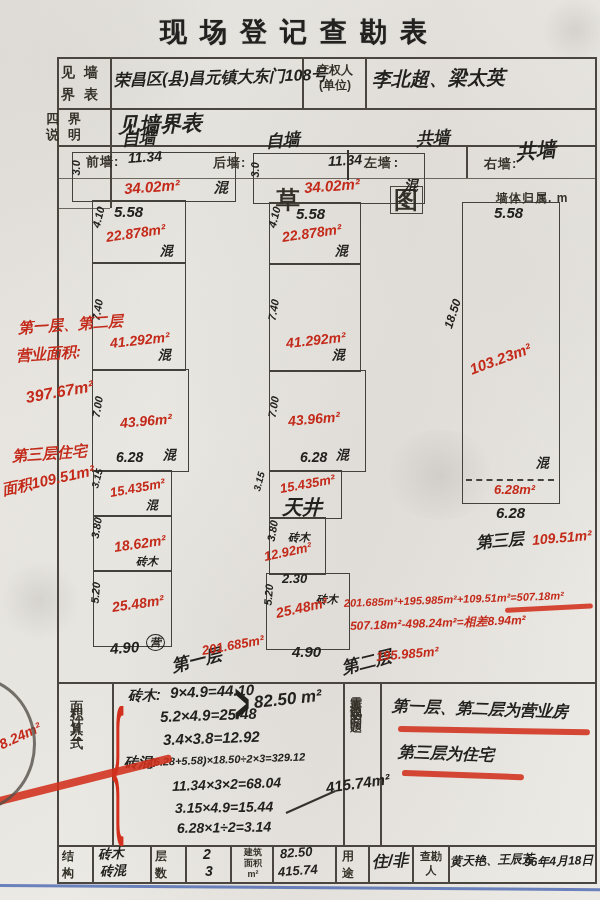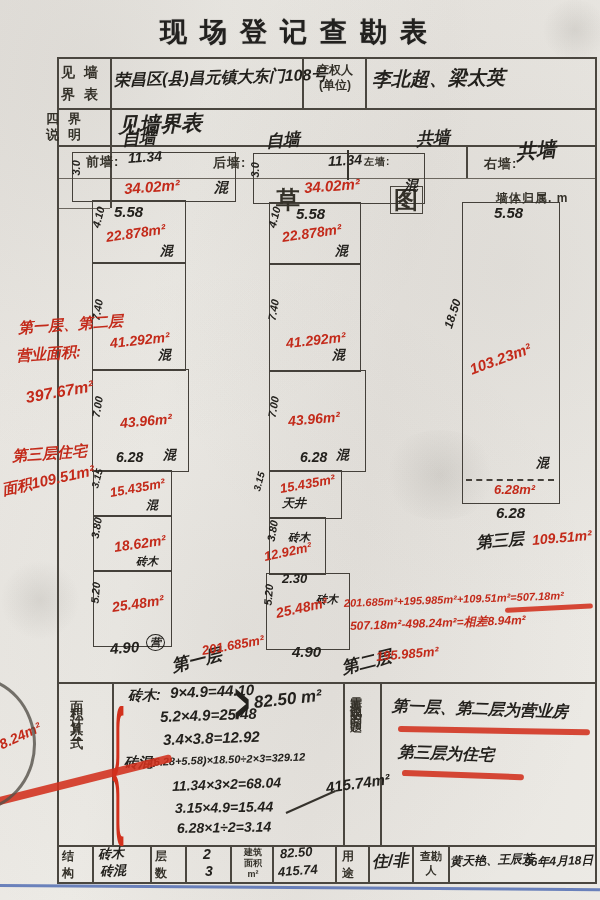--- a/index.html
+++ b/index.html
@@ -125,21 +125,21 @@
       <div class="pbox" style="left: 269px; top: 517px; width: 55px; height: 56px;"></div>
       <div class="pbox" style="left: 266px; top: 573px; width: 82px; height: 75px;"></div>
       <div class="pbox" style="left: 462px; top: 202px; width: 96px; height: 300px;"></div>
       <div class="slabel ink" style="left: 122px; top: 131px; font-size: 17px; transform: rotate(-4deg);">自墙</div>
       <div class="slabel print" style="left: 86px; top: 155px; font-size: 13px;">前墙:</div>
       <div class="slabel ink" style="left: 128px; top: 151px; font-size: 14px; transform: rotate(-4deg);">11.34</div>
       <div class="slabel print" style="left: 213px; top: 156px; font-size: 13px;">后墙:</div>
       <div class="slabel ink" style="left: 266px; top: 133px; font-size: 17px; transform: rotate(-4deg);">自墙</div>
       <div class="slabel ink" style="left: 416px; top: 131px; font-size: 17px; transform: rotate(-4deg);">共墙</div>
       <div class="slabel ink" style="left: 328px; top: 154px; font-size: 14px; transform: rotate(-3deg);">11.34</div>
-      <div class="slabel print" style="left: 364px; top: 157px; font-size: 10px;">左墙:</div>
+      <div class="slabel print" style="left: 364px; top: 157px; font-size: 13px; font-family: Liberation Mono, monospace;">左墙:</div>
       <div class="slabel print" style="left: 484px; top: 157px; font-size: 13px;">右墙:</div>
       <div class="slabel ink" style="left: 516px; top: 142px; font-size: 20px; transform: rotate(-5deg);">共墙</div>
       <div class="slabel print" style="left: 276px; top: 188px; font-size: 24px;">草</div>
       <div class="slabel print print boxed" style="left: 390px; top: 186px; font-size: 24px;">图</div>
       <div class="slabel print" style="left: 496px; top: 192px; font-size: 12px;">墙体归属. m</div>
       <div class="slabel ink" style="left: 76px; top: 170px; font-size: 11px; transform: rotate(-90deg);">3.0</div>
       <div class="slabel red" style="left: 124px; top: 181px; font-size: 15px; transform: rotate(-4deg);">34.02m²</div>
       <div class="slabel ink" style="left: 214px; top: 180px; font-size: 14px;">混</div>
       <div class="slabel ink" style="left: 114px; top: 204px; font-size: 15px;">5.58</div>
       <div class="slabel ink" style="left: 96px; top: 222px; font-size: 11px; transform: rotate(-75deg);">4.10</div>
@@ -173,21 +173,21 @@
       <div class="slabel ink" style="left: 335px; top: 244px; font-size: 13px;">混</div>
       <div class="slabel ink" style="left: 272px; top: 315px; font-size: 11px; transform: rotate(-80deg);">7.40</div>
       <div class="slabel red" style="left: 286px; top: 336px; font-size: 14px; transform: rotate(-6deg);">41.292m²</div>
       <div class="slabel ink" style="left: 332px; top: 348px; font-size: 13px;">混</div>
       <div class="slabel ink" style="left: 272px; top: 412px; font-size: 11px; transform: rotate(-80deg);">7.00</div>
       <div class="slabel red" style="left: 288px; top: 414px; font-size: 14px; transform: rotate(-5deg);">43.96m²</div>
       <div class="slabel ink" style="left: 300px; top: 450px; font-size: 14px;">6.28</div>
       <div class="slabel ink" style="left: 336px; top: 448px; font-size: 13px;">混</div>
       <div class="slabel ink" style="left: 257px; top: 486px; font-size: 10px; transform: rotate(-75deg);">3.15</div>
       <div class="slabel red" style="left: 280px; top: 482px; font-size: 13px; transform: rotate(-10deg);">15.435m²</div>
-      <div class="slabel ink" style="left: 282px; top: 497px; font-size: 12px;">天井</div>
+      <div class="slabel ink" style="left: 282px; top: 497px; font-size: 20px;">天井</div>
       <div class="slabel ink" style="left: 288px; top: 532px; font-size: 11px;">砖木</div>
       <div class="slabel red" style="left: 264px; top: 550px; font-size: 13px; transform: rotate(-12deg);">12.92m²</div>
       <div class="slabel ink" style="left: 282px; top: 572px; font-size: 13px;">2.30</div>
       <div class="slabel ink" style="left: 271px; top: 536px; font-size: 11px; transform: rotate(-80deg);">3.80</div>
       <div class="slabel ink" style="left: 316px; top: 594px; font-size: 11px;">砖木</div>
       <div class="slabel ink" style="left: 268px; top: 600px; font-size: 11px; transform: rotate(-85deg);">5.20</div>
       <div class="slabel red" style="left: 276px; top: 606px; font-size: 14px; transform: rotate(-12deg);">25.48m²</div>
       <div class="slabel ink" style="left: 292px; top: 644px; font-size: 15px;">4.90</div>
       <div class="slabel ink" style="left: 342px; top: 660px; font-size: 17px; transform: rotate(-14deg);">第二层</div>
       <div class="slabel red" style="left: 376px; top: 650px; font-size: 13px; transform: rotate(-5deg);">195.985m²</div>

